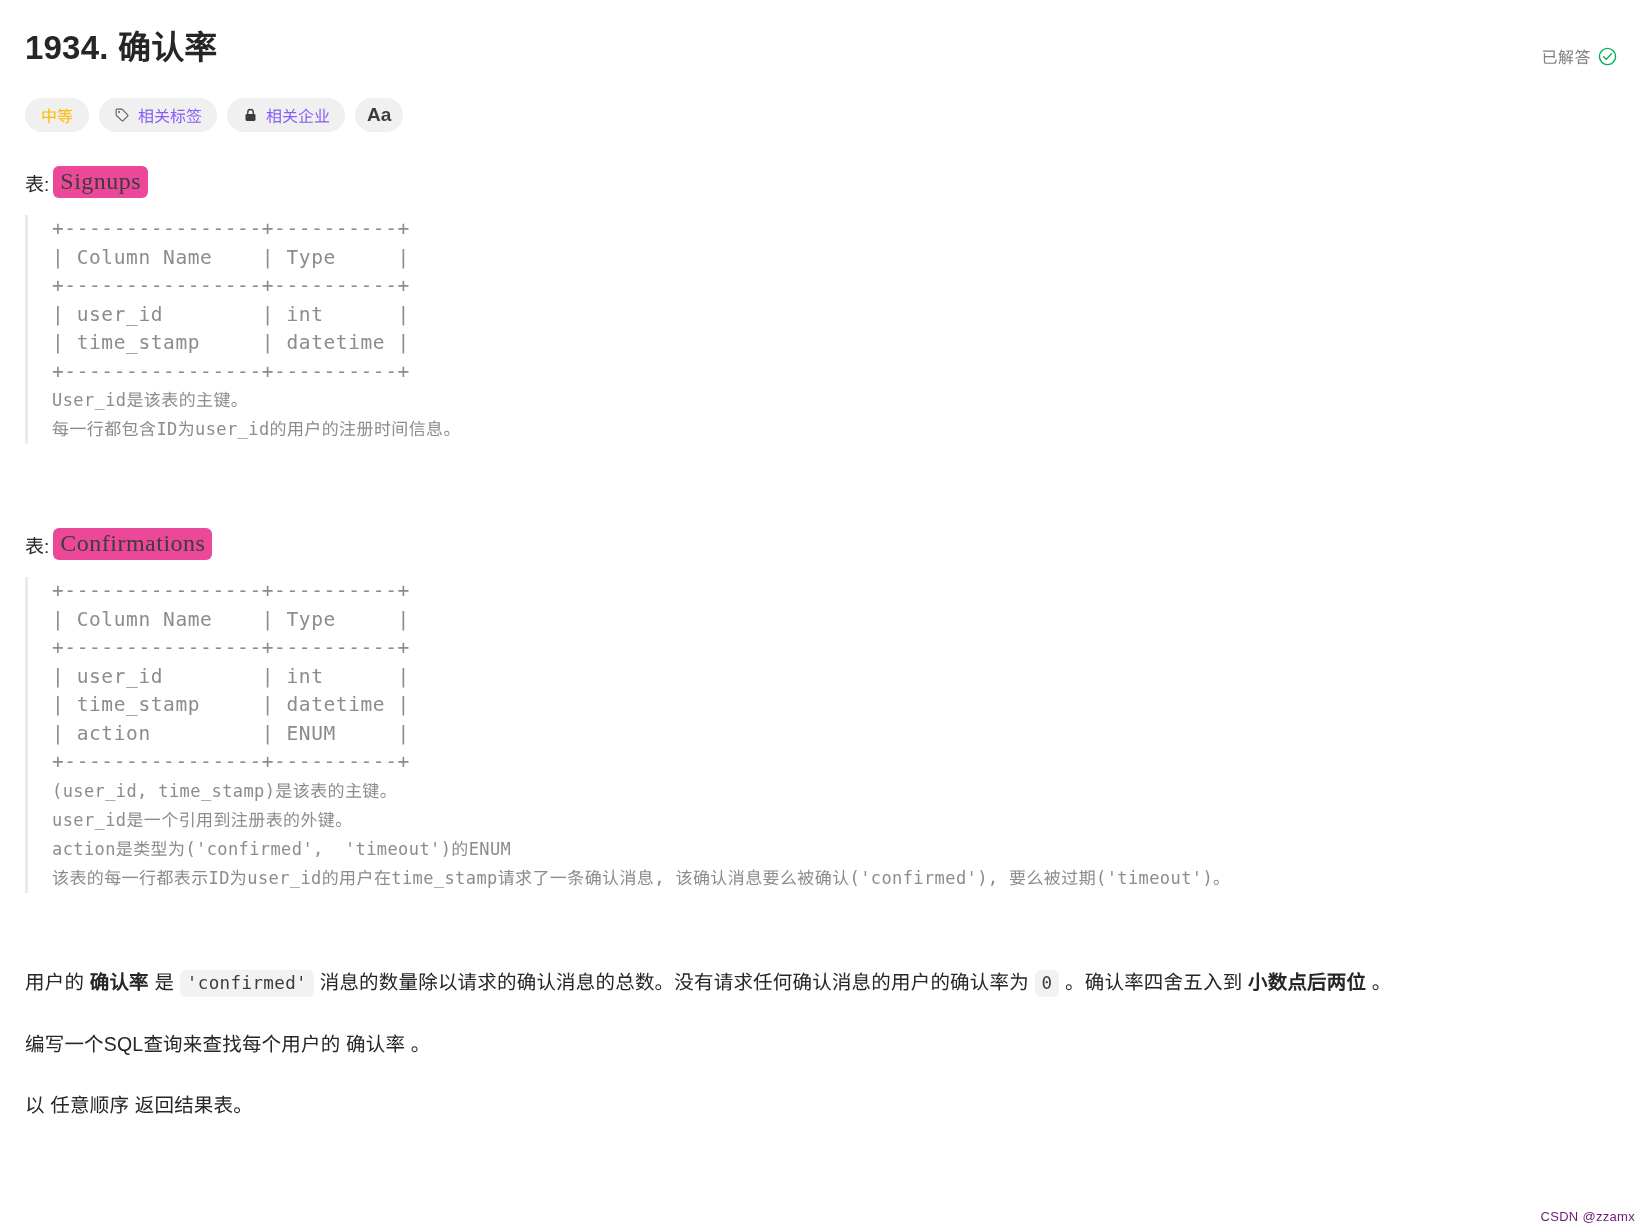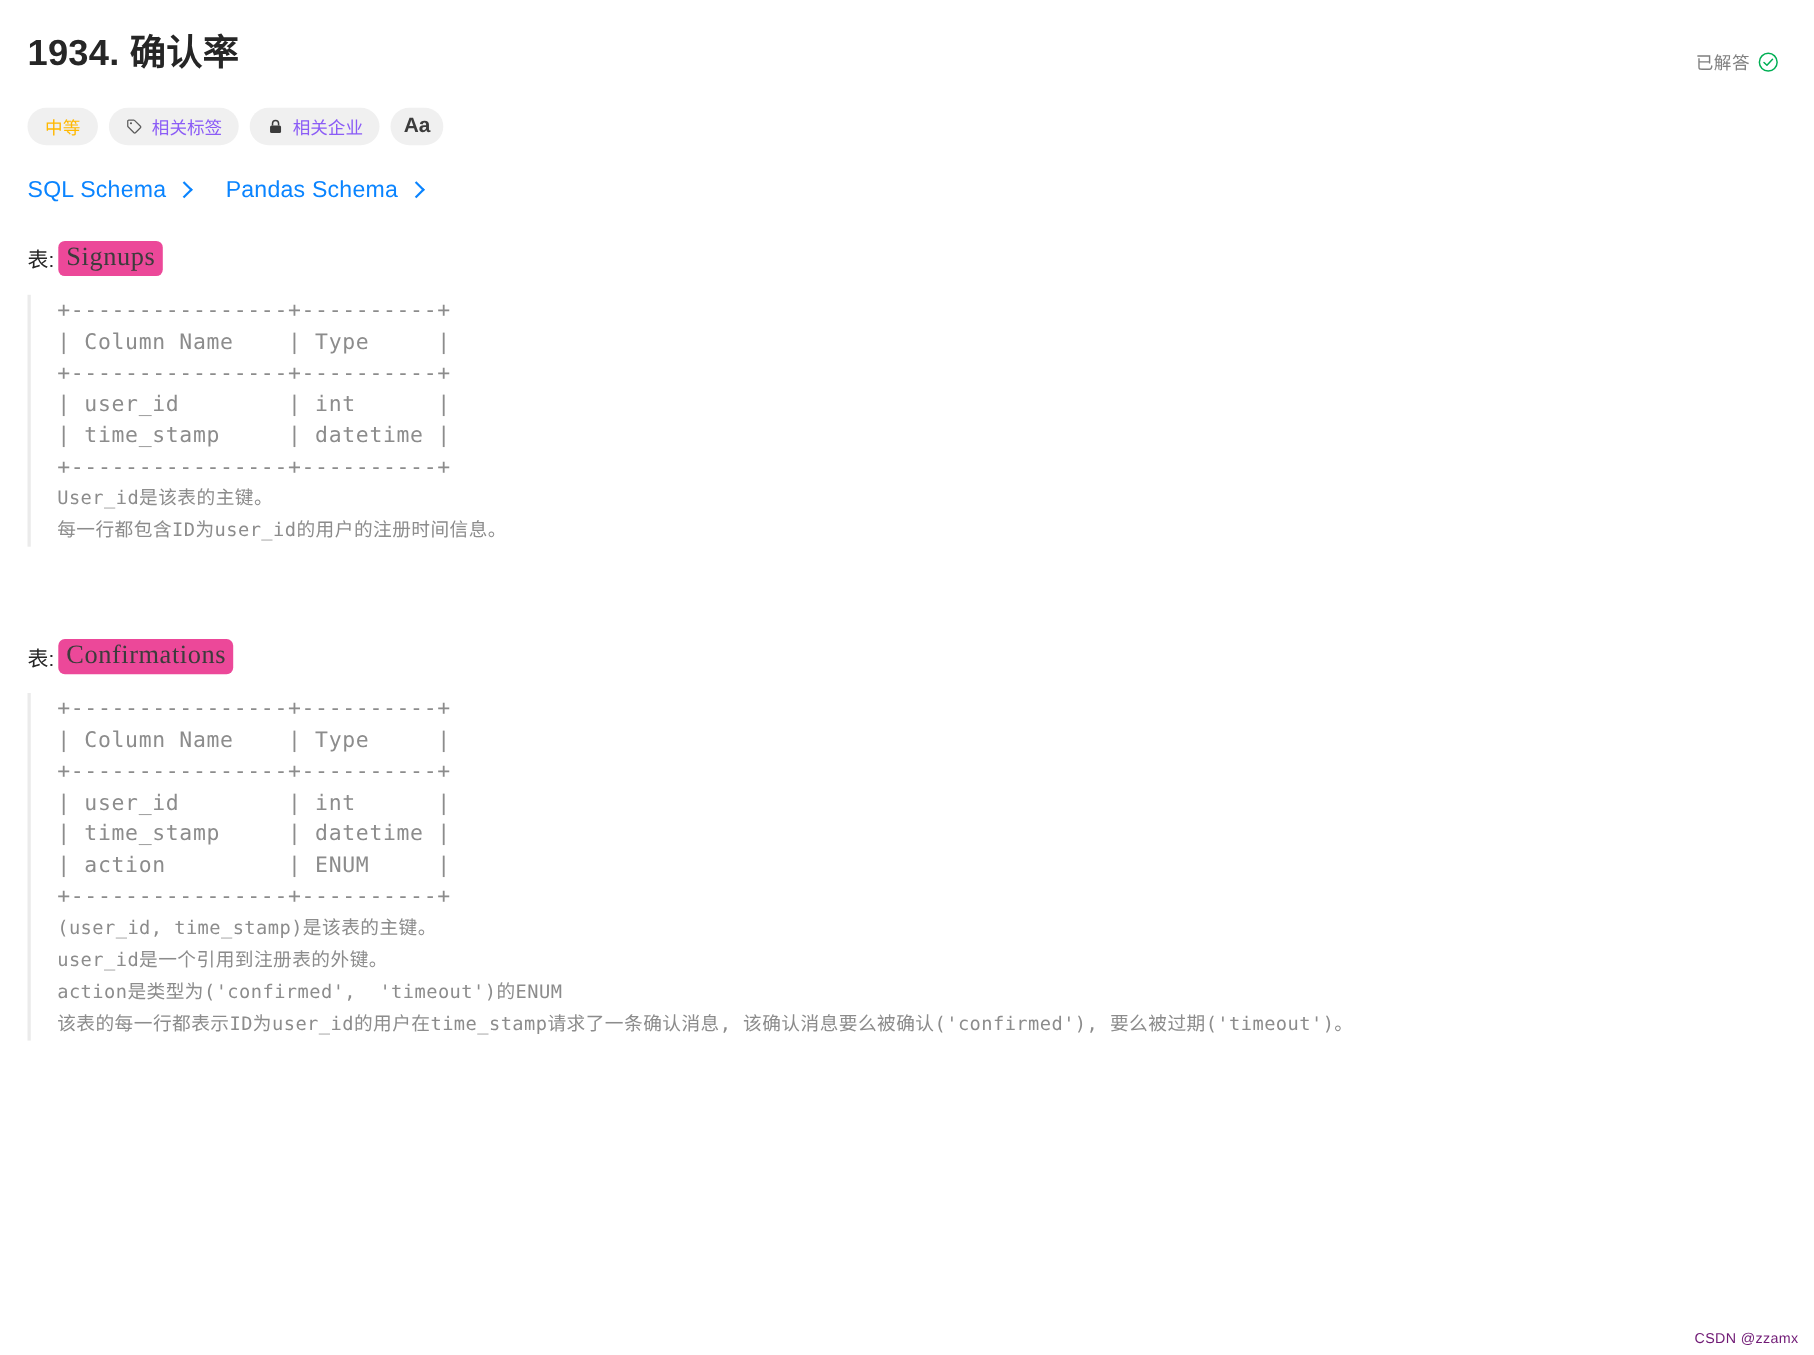--- a/index.html
+++ b/index.html
@@ -246,30 +246,20 @@
       </span>
       <span>相关企业</span>
     </div>
 
     <div class="pill icon-only">
       <span>Aa</span>
     </div>
 
   </div>
 
-  <div class="schema-row">
-    <div class="schema-link">
-      <span>SQL Schema</span>
-      <span class="chev"></span>
-    </div>
-    <div class="schema-link">
-      <span>Pandas Schema</span>
-      <span class="chev"></span>
-    </div>
-  </div>
 
   <div class="table-section">
     <div class="table-caption">
       <span>表:</span>
       <span class="code-chip">Signups</span>
     </div>
     <div class="quote-block">
       <pre class="ascii-table">+----------------+----------+
 | Column Name    | Type     |
 +----------------+----------+
@@ -294,16 +284,21 @@
 | time_stamp     | datetime |
 | action         | ENUM     |
 +----------------+----------+</pre>
       <p class="note-lines">(user_id, time_stamp)是该表的主键。
 user_id是一个引用到注册表的外键。
 action是类型为('confirmed',  'timeout')的ENUM
 该表的每一行都表示ID为user_id的用户在time_stamp请求了一条确认消息, 该确认消息要么被确认('confirmed'), 要么被过期('timeout')。</p>
     </div>
   </div>
 
+  <div class="body-paras">
+    <p class="para"><span>用户的 </span><b>确认率</b><span> 是 </span><code class="inline-code">'confirmed'</code><span> 消息的数量除以请求的确认消息的总数。没有请求任何确认消息的用户的确认率为 </span><code class="inline-code">0</code><span> 。确认率四舍五入到 </span><b>小数点后两位</b><span> 。</span></p>
+    <p class="para">编写一个SQL查询来查找每个用户的 确认率 。</p>
+    <p class="para">以 任意顺序 返回结果表。</p>
+  </div>
 
   <div class="watermark">CSDN @zzamx</div>
 
 </div>
 
 </body></html>

